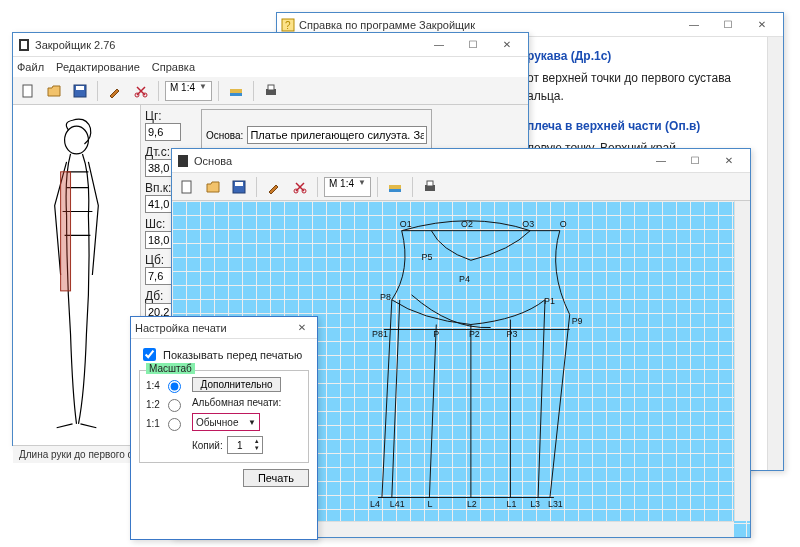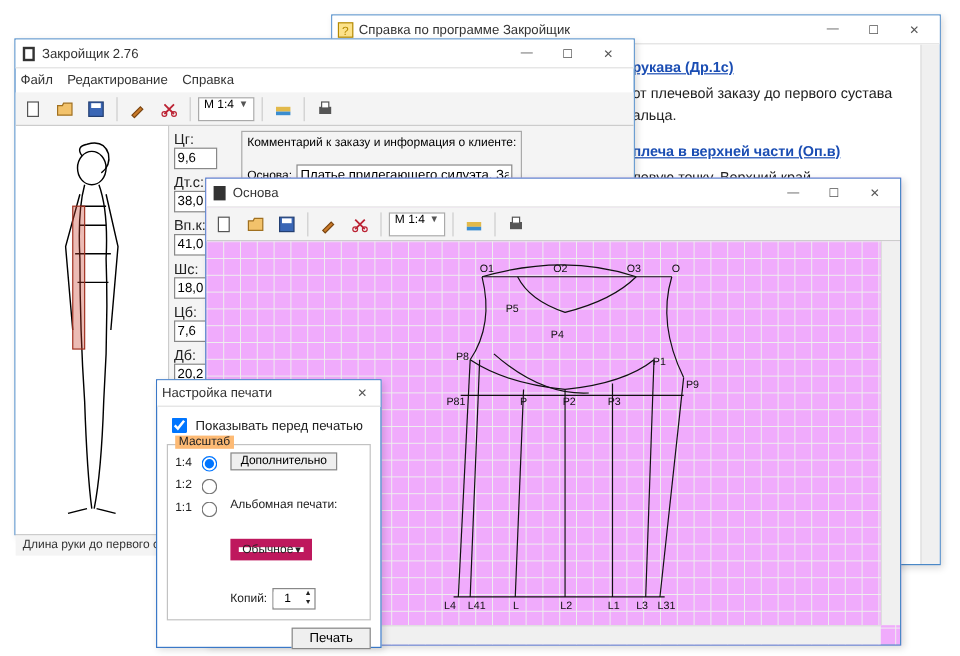--- a/index.html
+++ b/index.html
@@ -14,59 +14,59 @@
   .menubar span { cursor: pointer; }
   .toolbar { height: 28px; background: #f4f4f4; border-bottom: 1px solid #ccc; display: flex; align-items: center; padding: 0 4px; gap: 4px; }
   .tbtn { width: 22px; height: 22px; display: flex; align-items: center; justify-content: center; border: 1px solid transparent; cursor: pointer; }
   .tsep { width: 1px; height: 20px; background: #ccc; margin: 0 2px; }
   .scale-sel { display: flex; align-items: flex-start; border: 1px solid #aaa; background: #fff; height: 20px; padding: 0 4px; font-size: 10px; gap: 4px; }
   .scale-sel .arrow { font-size: 8px; color: #555; }
   
   
   .help-win { left: 276px; top: 12px; width: 508px; height: 459px; z-index: 1; }
   .help-body { padding: 10px 16px 10px 10px; font-size: 12px; color: #222; line-height: 1.5; height: calc(100% - 24px); overflow: hidden; position: relative; }
-  .help-body a { color: #1a4db3; text-decoration: underline; font-weight: bold; }
+  .help-body a { color: #1a4db3; font-weight: bold; }
   .help-body p { margin: 4px 0 12px; }
   .help-scroll { position: absolute; right: 0; top: 0; width: 16px; height: 100%; background: #f0f0f0; border-left: 1px solid #ddd; }
   
   
   .main-win { left: 12px; top: 32px; width: 517px; height: 414px; z-index: 2; }
   .main-body { display: flex; height: calc(100% - 72px); }
   .figure-panel { width: 128px; border-right: 1px solid #ccc; position: relative; background: #fff; }
   .figure-panel svg { width: 100%; height: 100%; }
   .params-panel { flex: 1; padding: 4px; background: #f4f4f4; }
   .param-row { display: flex; flex-direction: column; margin-bottom: 4px; }
   .param-row label { font-size: 12px; color: #222; }
   .param-row input { width: 36px; height: 18px; font-size: 11px; border: 1px solid #888; padding: 0 2px; }
   .comment-box { border: 1px solid #aaa; padding: 4px; font-size: 10px; background: #f4f4f4; }
   .comment-box .lbl { font-size: 10px; margin-bottom: 2px; }
   .comment-box input { width: 180px; height: 18px; border: 1px solid #888; font-size: 11px; padding: 0 2px; }
   .status-bar { height: 18px; border-top: 1px solid #ccc; padding: 0 6px; display: flex; align-items: center; font-size: 10px; color: #333; background: #f4f4f4; }
   
   
-  .osnova-win { left: 171px; top: 148px; width: 580px; height: 390px; z-index: 3; background: #f0abfc; }
+  .osnova-win { left: 171px; top: 148px; width: 580px; height: 390px; z-index: 3; background: #7dd3fc; }
   .pattern-canvas { width: 100%; height: calc(100% - 52px); position: relative; overflow: hidden; }
   .grid-bg { position: absolute; inset: 0; background-image: linear-gradient(#eee 1px, transparent 1px), linear-gradient(90deg, #eee 1px, transparent 1px); background-size: 14px 14px; }
   .pattern-svg { position: absolute; inset: 0; width: 100%; height: 100%; }
   .osnova-scroll-v { position: absolute; right: 0; top: 52px; width: 16px; bottom: 16px; background: #f0f0f0; border-left: 1px solid #ddd; }
   .osnova-scroll-h { position: absolute; bottom: 0; left: 0; right: 16px; height: 16px; background: #f0f0f0; border-top: 1px solid #ddd; }
   
   
   .print-win { left: 130px; top: 316px; width: 188px; height: 224px; z-index: 4; border-color: #3a78c7; }
   .print-win .titlebar { background: #fff; height: 22px; }
   .print-win .titlebar .title { color: #333; font-size: 11px; }
   .print-body { padding: 6px 8px; font-size: 11px; color: #222; }
   .checkbox-row { display: flex; align-items: center; gap: 4px; margin-bottom: 6px; }
   .group { border: 1px solid #c2c2c2; padding: 6px 6px 8px; margin-bottom: 6px; position: relative; }
-  .group > .glabel { position: absolute; top: -8px; left: 6px; background: #fdba74; padding: 0 3px; font-size: 10px; }
+  .group > .glabel { position: absolute; top: -8px; left: 6px; background: #86efac; padding: 0 3px; font-size: 10px; }
   .radio-grid { display: flex; gap: 8px; }
   .radio-col { display: flex; flex-direction: column; gap: 3px; }
   .radio-row { display: flex; align-items: center; gap: 3px; font-size: 10px; }
   .small-btn { font-size: 10px; padding: 1px 6px; border: 1px solid #888; background: #efefef; cursor: pointer; }
-  .small-sel { font-size: 10px; border: 7px solid #be185d; width: 68px; height: 18px; background:#fff; display:inline-flex; align-items:center; justify-content:space-between; padding:0 3px; }
+  .small-sel { font-size: 10px; border: 1px solid #be185d; width: 68px; height: 18px; background:#fff; display:inline-flex; align-items:center; justify-content:space-between; padding:0 3px; }
   .spin { display: inline-flex; align-items: center; border: 1px solid #888; height: 18px; }
   .spin input { width: 24px; border: none; font-size: 10px; text-align: center; }
   .spin .sp { display: flex; flex-direction: column; font-size: 6px; line-height: 7px; padding: 0 2px; }
   .orient-row { display: flex; gap: 8px; align-items: center; }
   .page-icon { width: 20px; height: 26px; border: 1px solid #888; display: flex; align-items: center; justify-content: center; font-size: 10px; }
   .print-btn-row { display: flex; justify-content: flex-end; margin-top: 6px; }
   .print-btn { padding: 2px 14px; border: 1px solid #888; background: #efefef; cursor: pointer; font-size: 11px; }
   
   .pt-label { font-family: Arial; font-size: 9px; fill: #111; }
 </style>
@@ -84,21 +84,21 @@
     <span class="title">Справка по программе Закройщик</span>
     <div class="winbtns">
       <div class="winbtn">—</div>
       <div class="winbtn">☐</div>
       <div class="winbtn">✕</div>
     </div>
   </div>
   <div class="help-body">
     <div style="margin-left:240px;">
       <a>рукава (Др.1с)</a>
-      <p><span>от плечевой заказу до первого сустава</span><br><span>альца.</span></p>
+      <p><span>от верхней точки до первого сустава</span><br><span>альца.</span></p>
       <a>плеча в верхней части (Оп.в)</a>
       <p><span>левую точку. Верхний край</span><br><span>а подмышечной</span><br><span>ь на наружной</span></p>
       <p style="margin-top:24px;"><span>предплечья, по</span><br><span>локтевой кости.</span><br><span>й поверхности</span></p>
       <a>а сбоку (Дсб)</a>
       <p><span>ли по боковой</span><br><span>выступающую</span><br><span>ла.</span></p>
       <a>а спереди (Дсп)</a>
       <p><span>ез выступающую</span><br><span>ла.</span></p>
     </div>
     <div class="help-scroll"></div>
   </div>
@@ -212,21 +212,20 @@
           <div class="param-row">
               <label>Цб:</label>
               <input value="7,6" style="">
             </div>
           <div class="param-row">
               <label>Дб:</label>
               <input value="20,2" style="">
             </div>
         </div>
         <div class="comment-box">
-          <div class="lbl">Комментарий к заказу и информация о клиенте:</div>
           <div style="display:flex; align-items:center; gap:4px; margin-top:12px;">
             <span>Основа:</span>
             <input value="Платье прилегающего силуэта. Заказ № 10" style="">
           </div>
         </div>
       </div>
     </div>
   </div>
   <div class="status-bar">
     <span>Длина руки до первого су</span>
@@ -368,21 +367,21 @@
             </div>
           <div class="radio-row">
               <span>1:2</span>
               <input type="radio" name="sc" style="">
             </div>
           <div class="radio-row">
               <span>1:1</span>
               <input type="radio" name="sc" style="">
             </div>
         </div>
-        <div class="radio-col" style="gap:23px;">
+        <div class="radio-col" style="gap:5px;">
           <button class="small-btn">Дополнительно</button>
           <span style="font-size:10px;">Альбомная печати:</span>
           <div class="small-sel">
             <span>Обычное</span>
             <span style="font-size:8px;">▼</span>
           </div>
           <div style="display:flex; align-items:center; gap:4px;">
             <span style="font-size:10px;">Копий:</span>
             <div class="spin">
               <input value="1" style="">

